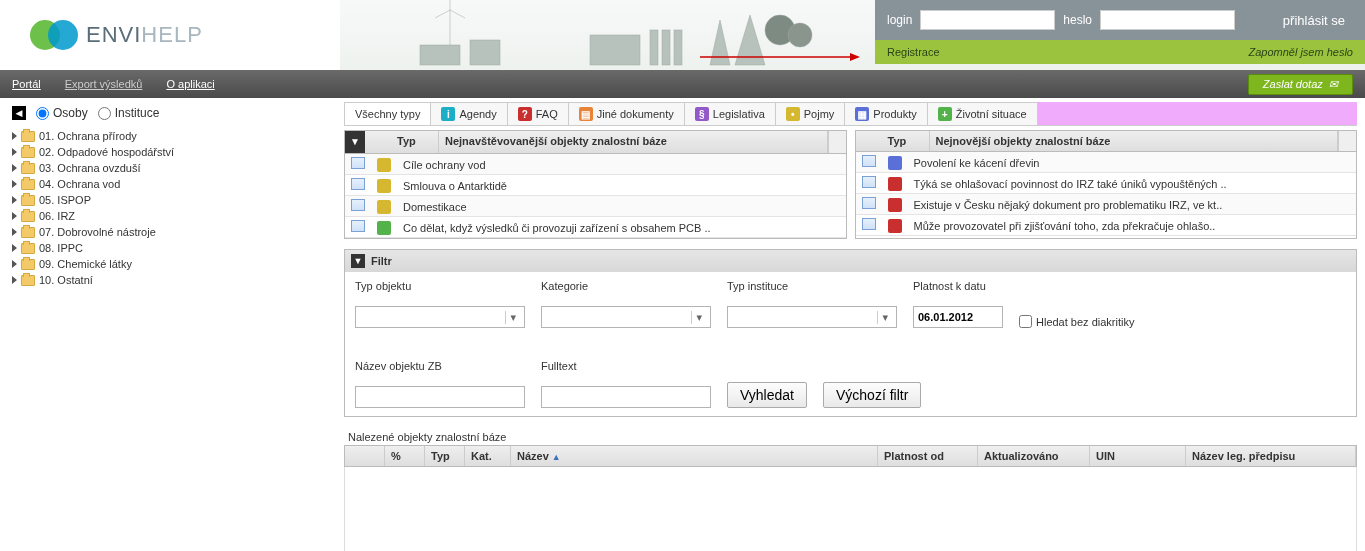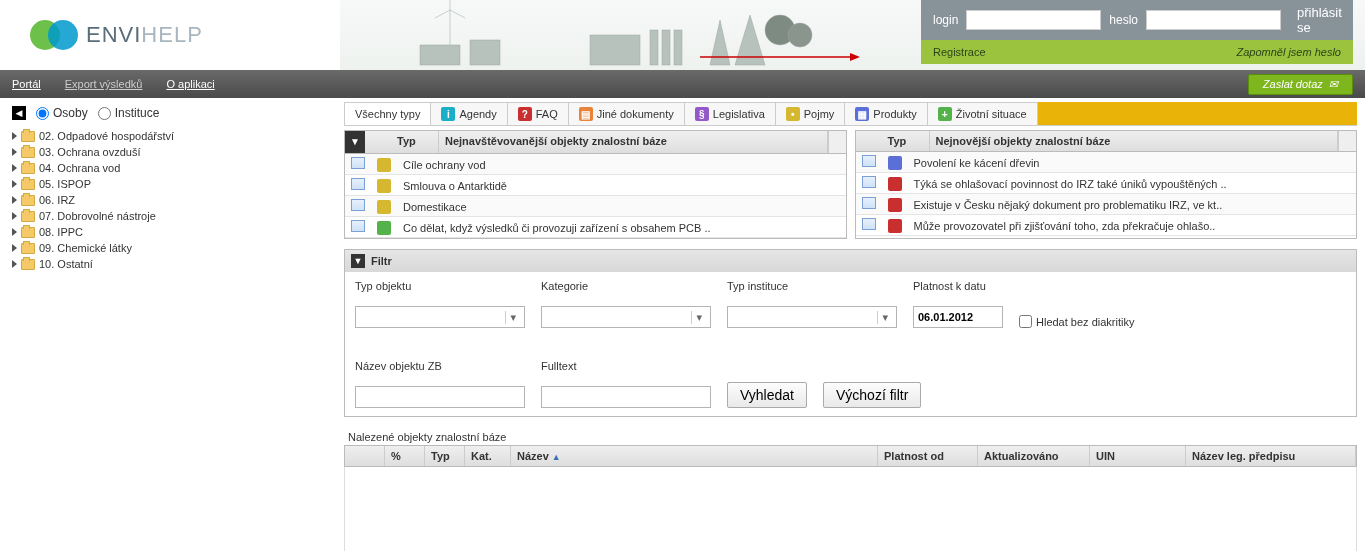--- a/index.html
+++ b/index.html
@@ -8,21 +8,21 @@
 .logo-area { width: 340px; display: flex; align-items: center; padding-left: 30px; }
 .logo-circles { position: relative; width: 48px; height: 34px; margin-right: 8px; }
 .circle { position: absolute; width: 30px; height: 30px; border-radius: 50%; top: 2px; }
 .circle.c1 { background: #6dc04a; left: 0; }
 .circle.c2 { background: #0099cc; left: 18px; opacity: 0.85; }
 .logo-text { font-size: 22px; color: #7a8a94; letter-spacing: 1px; }
 .logo-text .envi { color: #5a6e7a; font-weight: 400; }
 .logo-text .help { color: #a8b6bf; font-weight: 300; }
 .banner-bg { flex: 1; background: linear-gradient(#f7f9f8,#eef2ef); position: relative; overflow: hidden; }
 .banner-bg svg { position:absolute; bottom:0; left:0; }
-.login-box { position: absolute; right: 12px; top: 0; width: 432px; border-radius: 15px; }
+.login-box { position: absolute; right: 0; top: 0; width: 490px; border-radius: 15px; }
 .login-row { background: #889299; height: 40px; display: flex; align-items: center; padding: 0 12px; gap: 8px; color: #fff; font-size: 12px; }
 .login-row label { color:#fff; }
 .login-row input { height: 20px; width: 135px; border: 1px solid #ccc; padding: 0 4px; font-size:11px; }
 .login-btn { margin-left: auto; color: #fff; cursor: pointer; padding: 4px 8px; font-size:13px; }
 .reg-row { background: #9bc33e; height: 24px; display: flex; align-items: center; padding: 0 12px; font-size: 11px; }
 .reg-row a { color: #2d4418; text-decoration: none; }
 .reg-row .forgot { margin-left: auto; color: #2d4418; font-style: italic; }
 .arrow-annot { position:absolute; top:50px; left:700px; }
 .menubar { background: linear-gradient(#6a6a6a,#4a4a4a); height: 28px; display: flex; align-items: center; padding: 0 12px; gap: 24px; }
 .menubar a { color: #fff; text-decoration: underline; font-size: 11px; }
@@ -32,21 +32,21 @@
 .sidebar { width: 340px; padding: 8px 12px; }
 .side-top { display: flex; align-items: center; gap: 10px; margin-bottom: 8px; }
 .black-tri { width: 14px; height: 14px; background:#000; display:flex; align-items:center; justify-content:center; color:#fff; font-size:9px;}
 .radio-opt { display: flex; align-items: center; gap: 4px; font-size: 12px; }
 .tree { list-style: none; }
 .tree li { display: flex; align-items: center; gap: 4px; padding: 2px 0; font-size: 11px; cursor:pointer; }
 .tri { display:inline-block; width:0; height:0; border-top:4px solid transparent; border-bottom:4px solid transparent; border-left:5px solid #555; }
 .folder { width:14px; height:11px; background:#f4c967; border-radius:1px; border:1px solid #d4a93f; position:relative; }
 .folder::before { content:''; position:absolute; top:-3px; left:1px; width:5px; height:3px; background:#f4c967; border:1px solid #d4a93f; border-bottom:none; border-radius:1px 1px 0 0;}
 .main { flex: 1; padding: 4px 8px 8px 4px; }
-.tabs { display: flex; border-bottom: 1px solid #ccc; background:#eab308; }
+.tabs { display: flex; border-bottom: 1px solid #ccc; background:#f0abfc; }
 .tab { padding: 4px 10px; border: 1px solid #ccc; border-bottom: none; background: #f7f7f7; margin-right: -1px; display: flex; align-items: center; gap: 4px; font-size: 11px; cursor:pointer; }
 .tab.active { background:#fff; }
 .ticon { width:14px; height:14px; border-radius:2px; display:flex; align-items:center; justify-content:center; font-size:10px; font-weight:bold; color:#fff; }
 .tc-teal{background:#1aaec7;} .tc-red{background:#c92f2f;} .tc-orange{background:#e8833a;} .tc-purple{background:#9459c9;} .tc-ylw{background:#d5b82f;} .tc-blue{background:#5b6fd8;} .tc-green{background:#53b24a;}
 .panels { display: flex; gap: 8px; margin-top: 4px; }
 .panel { flex: 1; border: 1px solid #bbb; }
 .panel-head { background: linear-gradient(#efefef,#dedede); border-bottom:1px solid #bbb; display:flex; }
 .panel-head .corner { width:20px; background:#333; color:#fff; text-align:center; font-size:10px; line-height:22px;}
 .panel-head .th { padding: 4px 6px; font-weight: bold; font-size: 11px; border-right:1px solid #ccc; }
 .panel-head .th.typ{ width:48px; }
@@ -148,20 +148,25 @@
         </label>
       <label class="radio-opt">
           <input type="radio" name="st" style=""> 
           <span>Instituce</span>
         </label>
     </div>
     <ul class="tree" id="tree">
         <li>
           <span class="tri"></span>
           <span class="folder"></span>
+          <span>01. Ochrana přírody</span>
+        </li>
+        <li>
+          <span class="tri"></span>
+          <span class="folder"></span>
           <span>02. Odpadové hospodářství</span>
         </li>
         <li>
           <span class="tri"></span>
           <span class="folder"></span>
           <span>03. Ochrana ovzduší</span>
         </li>
         <li>
           <span class="tri"></span>
           <span class="folder"></span>

